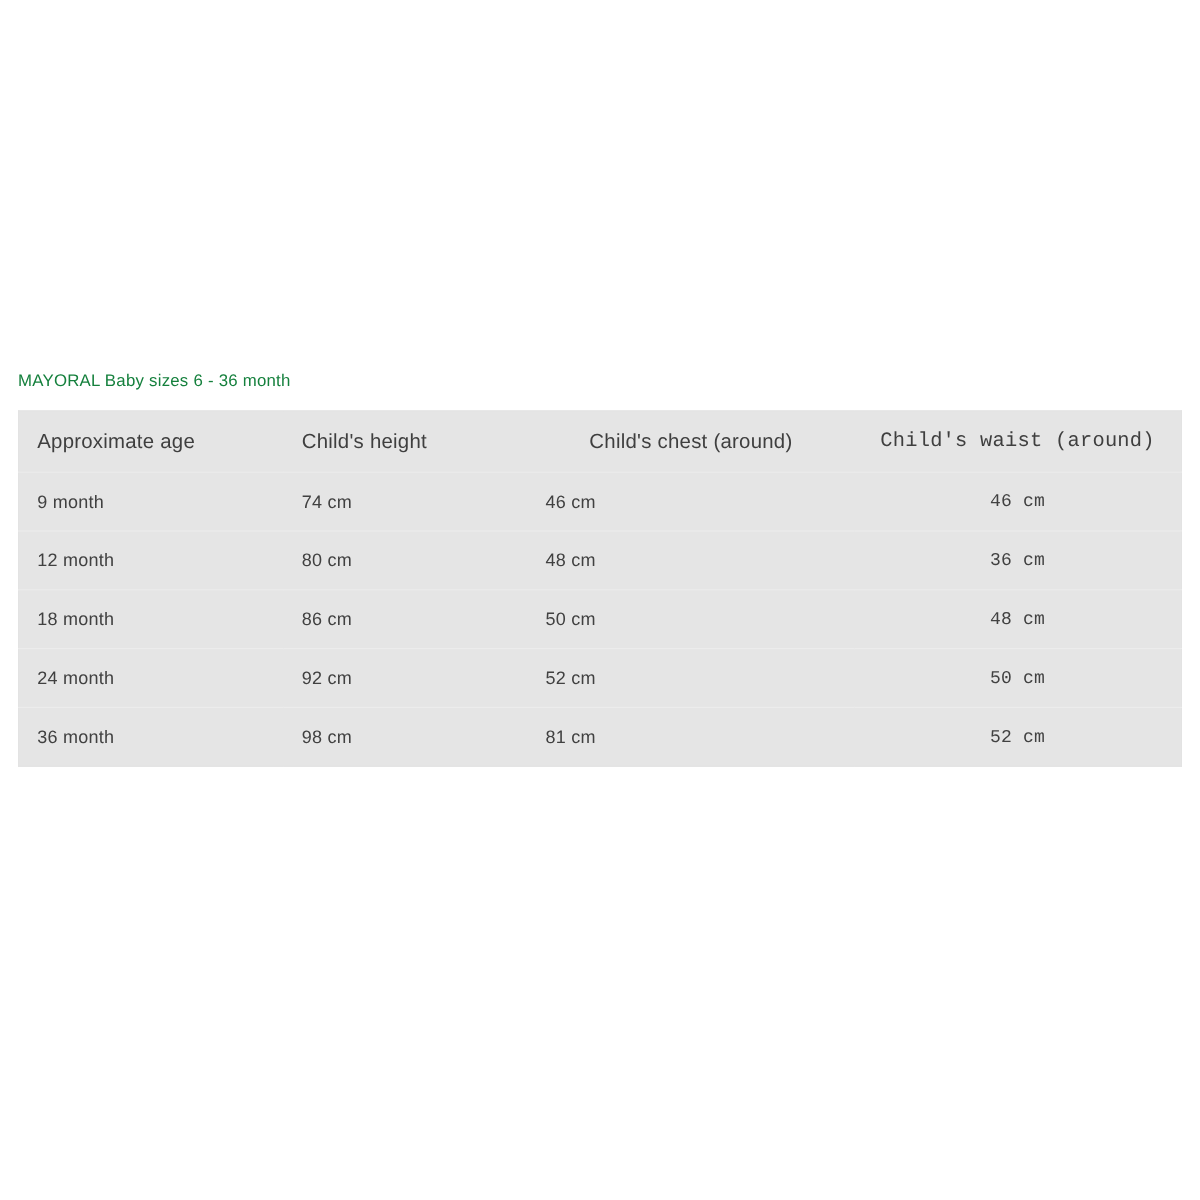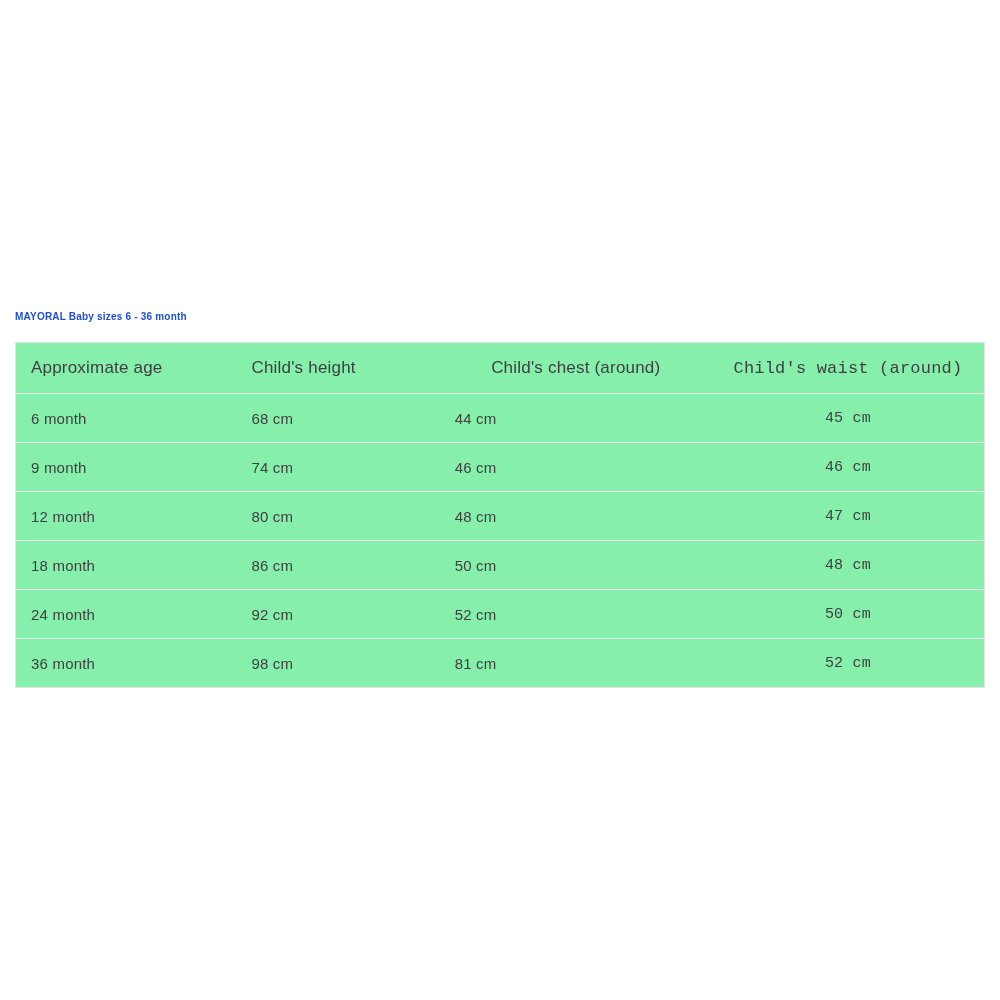--- a/index.html
+++ b/index.html
@@ -12,32 +12,32 @@
     font-family: "Liberation Sans", sans-serif;
     overflow: hidden;
   }
   .content {
     position: absolute;
     top: 306px;
     left: 15px;
     width: 970px;
   }
   .page-title {
-    font-size: 10px;
+    font-size: 14px;
     line-height: 22px;
-    font-weight: 700;
-    color: #1d4ed8;
+    font-weight: 400;
+    color: #15803d;
     letter-spacing: 0.2px;
     margin: 0 0 14px 0;
   }
   table.size-table {
     width: 100%;
     border-collapse: collapse;
     border: 1px solid #e3e3e3;
-    background: #86efac;
+    background: #e5e5e5;
     table-layout: fixed;
   }
   table.size-table thead th {
     font-size: 17px;
     font-weight: 500;
     color: #3f3f3f;
     height: 50px;
     padding: 0 15px;
     letter-spacing: 0.2px;
     vertical-align: middle;
@@ -67,36 +67,30 @@
     <thead>
       <tr>
           <th class="col-0">Approximate age</th>
           <th class="col-1">Child's height</th>
           <th class="col-2">Child's chest (around)</th>
           <th class="col-3">Child's waist (around)</th>
         </tr>
     </thead>
     <tbody>
         <tr>
-          <td class="col-0">6 month</td>
-          <td class="col-1">68 cm</td>
-          <td class="col-2">44 cm</td>
-          <td class="col-3">45 cm</td>
-        </tr>
-        <tr>
           <td class="col-0">9 month</td>
           <td class="col-1">74 cm</td>
           <td class="col-2">46 cm</td>
           <td class="col-3">46 cm</td>
         </tr>
         <tr>
           <td class="col-0">12 month</td>
           <td class="col-1">80 cm</td>
           <td class="col-2">48 cm</td>
-          <td class="col-3">47 cm</td>
+          <td class="col-3">36 cm</td>
         </tr>
         <tr>
           <td class="col-0">18 month</td>
           <td class="col-1">86 cm</td>
           <td class="col-2">50 cm</td>
           <td class="col-3">48 cm</td>
         </tr>
         <tr>
           <td class="col-0">24 month</td>
           <td class="col-1">92 cm</td>

